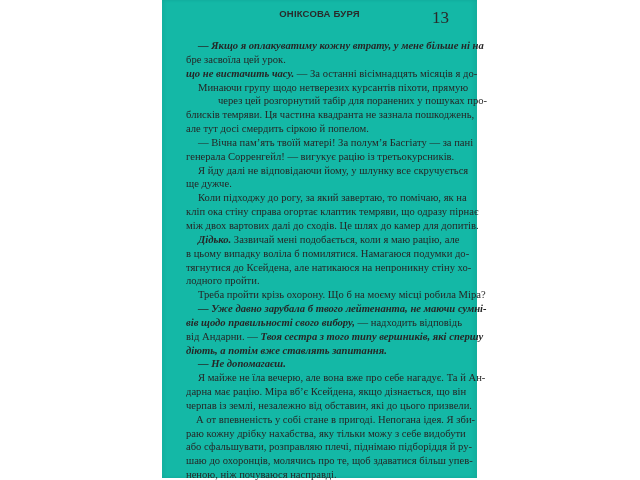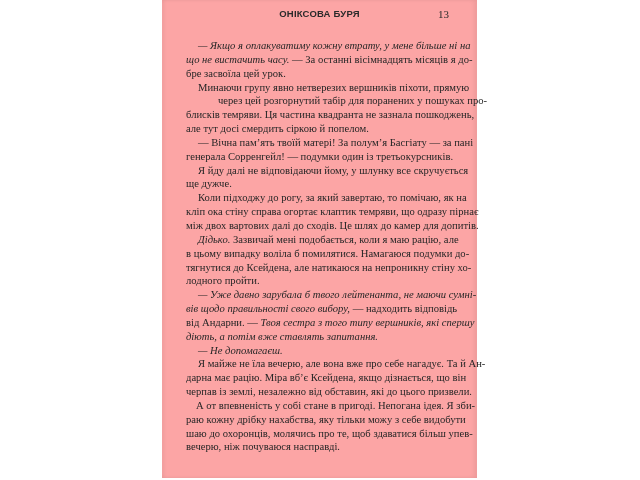--- a/index.html
+++ b/index.html
@@ -2,95 +2,99 @@
 <html><head>
 <meta charset="utf-8">
 <style>
   html, body { margin: 0; padding: 0; }
   body {
     width: 640px; height: 480px; background: #ffffff; position: relative; overflow: hidden;
     font-family: "Liberation Serif", "DejaVu Serif", serif;
   }
   .page {
     position: absolute; left: 162px; top: 0; width: 315px; height: 478px;
-    background: #fca5a5;
+    background: #14b8a6;
     box-shadow: inset -3px 0 4px rgba(0,0,0,0.06), inset 3px 0 3px rgba(0,0,0,0.04);
   }
   .header {
     position: absolute; top: 8px; left: 0; width: 100%; height: 16px;
   }
   .running-title {
     position: absolute; left: 0; right: 0; text-align: center; top: 0;
     font-family: "Liberation Sans", "DejaVu Sans", sans-serif;
     font-size: 9.5px; letter-spacing: 0.2px; color: #2a2a2a; font-weight: 600;
   }
   .page-number {
-    position: absolute; right: 28px; top: 0; font-size: 11px; color: #2a2a2a;
+    position: absolute; right: 28px; top: 0; font-size: 17px; color: #2a2a2a;
   }
   .text-block {
     position: absolute; left: 24px; top: 39px; width: 266px;
     font-size: 10.6px; line-height: 13.85px; color: #262626;
     text-align: justify;
   }
   .p { margin: 0; text-indent: 12px; }
   .line { display: block; white-space: nowrap; text-align: justify; text-align-last: justify; }
   .line.last { text-align-last: left; }
-  .it { font-style: italic; }
+  .it { font-style: italic; font-weight: bold; }
 </style>
 </head>
 <body>
 
 <div class="page">
   <div class="header">
     <div class="running-title">ОНІКСОВА БУРЯ</div>
     <div class="page-number">13</div>
   </div>
   <div class="text-block" id="text-block">
       <div class="p">
         <span class="line" style="text-indent: 12px;"><span class="it">— Якщо я оплакуватиму кожну втрату, у мене більше ні на</span></span>
+        <span class="line last" style="text-indent: 0px;"><span>бре засвоїла цей урок.</span></span>
         <span class="line" style="text-indent: 0px;"><span class="it">що не вистачить часу.</span><span> — За останні вісімнадцять місяців я до-</span></span>
-        <span class="line last" style="text-indent: 0px;"><span>бре засвоїла цей урок.</span></span>
       </div>
       <div class="p">
-        <span class="line" style="text-indent: 12px;"><span>Минаючи групу явно нетверезих вершників піхоти, прямую</span></span>
+        <span class="line" style="text-indent: 12px;"><span>Минаючи групу щодо нетверезих курсантів піхоти, прямую</span></span>
         <span class="line" style="text-indent: 0px; margin-left: 32px;"><span>через цей розгорнутий табір для поранених у пошуках про-</span></span>
         <span class="line" style="text-indent: 0px;"><span>блисків темряви. Ця частина квадранта не зазнала пошкоджень,</span></span>
         <span class="line last" style="text-indent: 0px;"><span>але тут досі смердить сіркою й попелом.</span></span>
       </div>
       <div class="p">
         <span class="line" style="text-indent: 12px;"><span>— Вічна пам’ять твоїй матері! За полум’я Басгіату — за пані</span></span>
-        <span class="line last" style="text-indent: 0px;"><span>генерала Сорренгейл! — подумки один із третьокурсників.</span></span>
+        <span class="line last" style="text-indent: 0px;"><span>генерала Сорренгейл! — вигукує рацію із третьокурсників.</span></span>
       </div>
       <div class="p">
         <span class="line" style="text-indent: 12px;"><span>Я йду далі не відповідаючи йому, у шлунку все скручується</span></span>
         <span class="line last" style="text-indent: 0px;"><span>ще дужче.</span></span>
       </div>
       <div class="p">
         <span class="line" style="text-indent: 12px;"><span>Коли підходжу до рогу, за який завертаю, то помічаю, як на</span></span>
         <span class="line" style="text-indent: 0px;"><span>кліп ока стіну справа огортає клаптик темряви, що одразу пірнає</span></span>
         <span class="line last" style="text-indent: 0px;"><span>між двох вартових далі до сходів. Це шлях до камер для допитів.</span></span>
       </div>
       <div class="p">
         <span class="line" style="text-indent: 12px;"><span class="it">Дідько.</span><span> Зазвичай мені подобається, коли я маю рацію, але</span></span>
         <span class="line" style="text-indent: 0px;"><span>в цьому випадку воліла б помилятися. Намагаюся подумки до-</span></span>
         <span class="line" style="text-indent: 0px;"><span>тягнутися до Ксейдена, але натикаюся на непроникну стіну хо-</span></span>
         <span class="line last" style="text-indent: 0px;"><span>лодного пройти.</span></span>
       </div>
       <div class="p">
+        <span class="line last" style="text-indent: 12px;"><span>Треба пройти крізь охорону. Що б на моєму місці робила Міра?</span></span>
+      </div>
+      <div class="p">
         <span class="line" style="text-indent: 12px;"><span class="it">— Уже давно зарубала б твого лейтенанта, не маючи сумні-</span></span>
         <span class="line" style="text-indent: 0px;"><span class="it">вів щодо правильності свого вибору,</span><span> — надходить відповідь</span></span>
         <span class="line" style="text-indent: 0px;"><span>від Андарни. — </span><span class="it">Твоя сестра з того типу вершників, які спершу</span></span>
         <span class="line last" style="text-indent: 0px;"><span class="it">діють, а потім вже ставлять запитання.</span></span>
       </div>
       <div class="p">
         <span class="line last" style="text-indent: 12px;"><span class="it">— Не допомагаєш.</span></span>
       </div>
       <div class="p">
         <span class="line" style="text-indent: 12px;"><span>Я майже не їла вечерю, але вона вже про себе нагадує. Та й Ан-</span></span>
         <span class="line" style="text-indent: 0px;"><span>дарна має рацію. Міра вб’є Ксейдена, якщо дізнається, що він</span></span>
         <span class="line" style="text-indent: 0px;"><span>черпав із землі, незалежно від обставин, які до цього призвели.</span></span>
         <span class="line" style="text-indent: 0px; margin-left: 10px;"><span>А от впевненість у собі стане в пригоді. Непогана ідея. Я зби-</span></span>
         <span class="line" style="text-indent: 0px;"><span>раю кожну дрібку нахабства, яку тільки можу з себе видобути</span></span>
+        <span class="line" style="text-indent: 0px;"><span>або сфальшувати, розправляю плечі, піднімаю підборіддя й ру-</span></span>
         <span class="line" style="text-indent: 0px;"><span>шаю до охоронців, молячись про те, щоб здаватися більш упев-</span></span>
-        <span class="line last" style="text-indent: 0px;"><span>вечерю, ніж почуваюся насправді.</span></span>
+        <span class="line last" style="text-indent: 0px;"><span>неною, ніж почуваюся насправді.</span></span>
       </div>
     </div>
 </div>
 
 </body></html>

